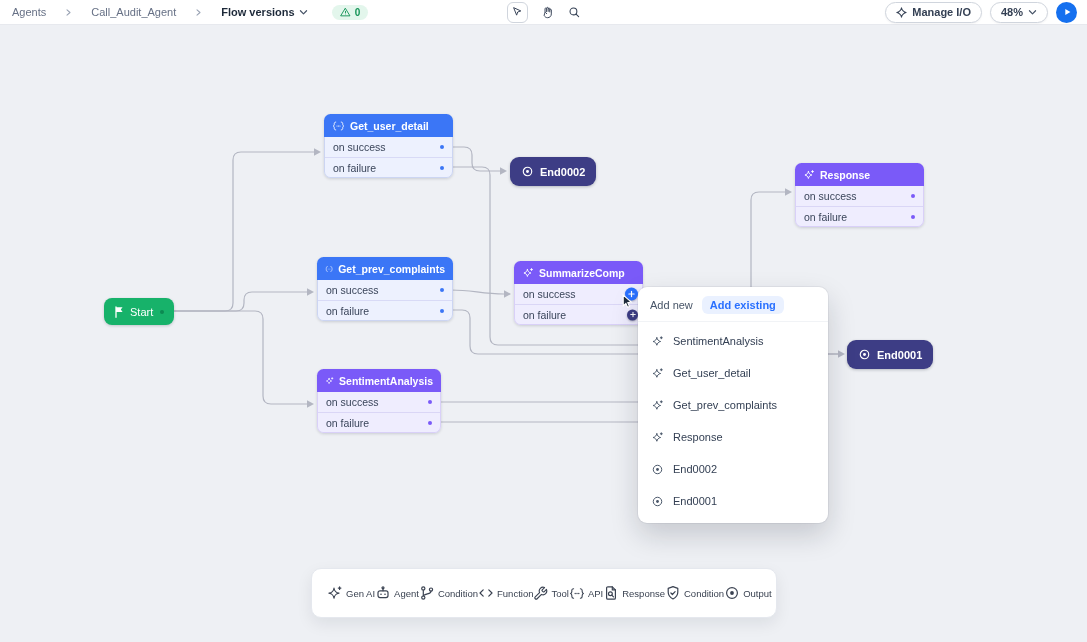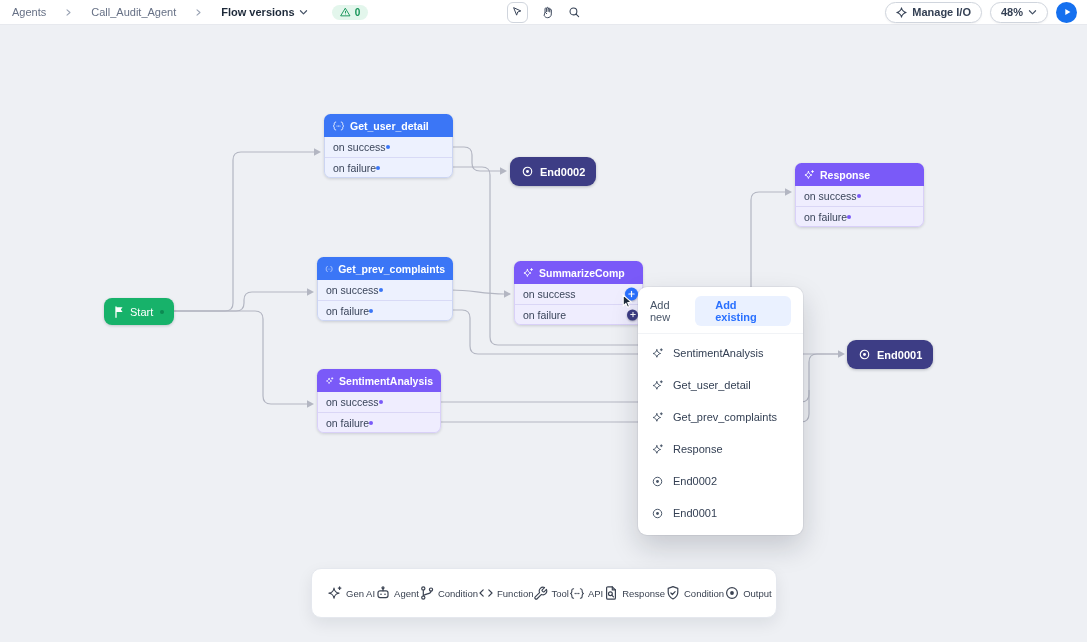--- a/index.html
+++ b/index.html
@@ -30,44 +30,44 @@
 
   
   .fnode{position:absolute;z-index:2;border-radius:7px;font-size:10.5px;
     box-shadow:0 1px 3px rgba(16,24,40,.16);background:transparent}
   .fnode .hd{height:23px;display:flex;align-items:center;gap:5px;padding:0 8px;
     border-radius:6.5px 6.5px 0 0;color:#fff;font-weight:700;white-space:nowrap}
   .fnode.blue .hd{background:#3b76f6}
   .fnode.purple .hd{background:#7a5af8}
   .fnode .bd{border:1px solid #ccd5f2;border-top:none;border-radius:0 0 6.5px 6.5px;background:#edf1fe}
   .fnode.purple .bd{background:#efedfe;border-color:#d9d0f8}
-  .row{height:20px;display:flex;align-items:center;
+  .row{height:20px;display:flex;align-items:center;justify-content:space-between;
     padding:0 8px;color:#3a455a;position:relative}
   .row + .row{border-top:1px solid rgba(90,80,200,.14)}
   .dot{width:4px;height:4px;border-radius:50%;background:#7a5af8}
   .fnode.blue .dot{background:#3b76f6}
   .plusb{position:absolute;right:4px;top:50%;transform:translateY(-50%);width:13px;height:13px;
     border-radius:50%;background:#2970ff;display:flex;align-items:center;justify-content:center;
     box-shadow:0 1px 2px rgba(16,24,40,.3);cursor:pointer}
   .plusb.small{width:11px;height:11px;background:#3d3d85}
 
   .endnode{position:absolute;z-index:2;height:29px;background:#3d3d85;border-radius:9px;color:#fff;
     display:flex;align-items:center;gap:6px;padding:0 11px;font-size:11px;font-weight:700;
     box-shadow:0 1px 3px rgba(16,24,40,.25);cursor:pointer}
   .startnode{position:absolute;z-index:2;height:27px;background:#17b26a;border-radius:8px;color:#fff;
     display:flex;align-items:center;gap:5px;padding:0 10px;font-size:11px;font-weight:400;
     box-shadow:0 1px 3px rgba(16,24,40,.2);cursor:pointer}
   .start-dot{width:4px;height:4px;border-radius:50%;background:#0c8a52;margin-left:2px}
 
   
-  .popup{position:absolute;left:638px;top:287px;width:165px;z-index:8;background:#fff;border-radius:9px;
+  .popup{position:absolute;left:638px;top:287px;width:190px;z-index:8;background:#fff;border-radius:9px;
     box-shadow:0 12px 28px rgba(16,24,40,.18),0 0 0 1px rgba(16,24,40,.05);padding:7px 0 6px}
   .ptabs{display:flex;align-items:center;gap:9px;padding:2px 12px 7px;border-bottom:1px solid #f1f3f6}
   .ptab{font-size:11px;color:#475467;cursor:pointer}
-  .ptab.active{background:#eaf1ff;color:#2970ff;font-weight:700;padding:3px 20px;border-radius:6px}
+  .ptab.active{background:#eaf1ff;color:#2970ff;font-weight:700;padding:3px 8px;border-radius:6px}
   .plist{padding-top:3px}
   .pitem{height:32px;display:flex;align-items:center;gap:9px;padding:0 13px;font-size:11px;
     color:#344054;cursor:pointer}
 
   
   .toolbar{position:absolute;left:311px;top:568px;width:466px;height:50px;z-index:9;background:#fff;
     border:1px solid #e5e8ee;border-radius:10px;display:flex;align-items:center;
     justify-content:space-between;padding:0 15px;box-shadow:0 6px 16px rgba(16,24,40,.08)}
   .titem{display:flex;align-items:center;gap:3px;font-size:9.5px;
     color:#3a4251;cursor:pointer;white-space:nowrap}

